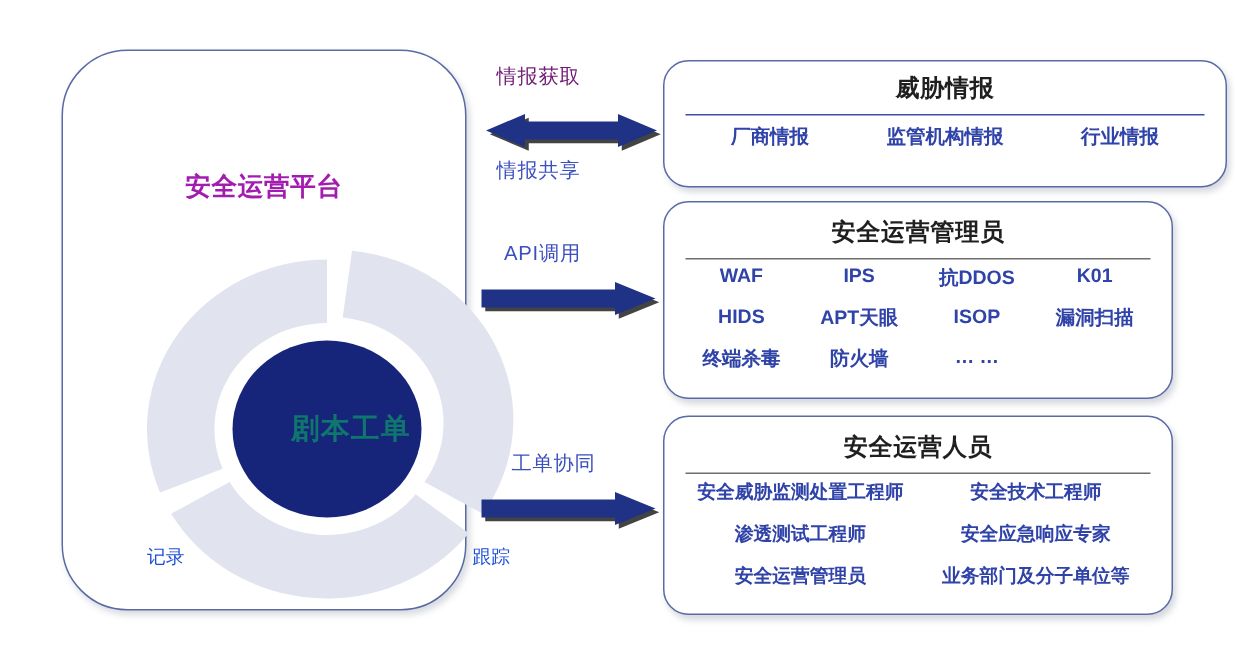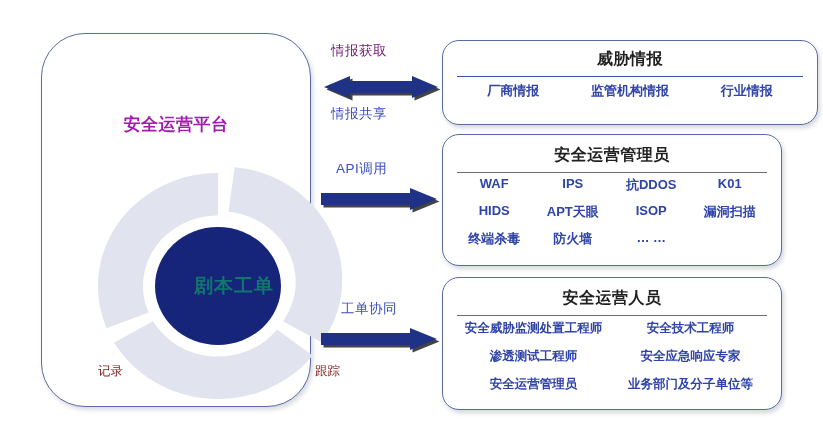--- a/index.html
+++ b/index.html
@@ -26,21 +26,21 @@
   #donut-svg{display:block;width:256px;height:242px;}
   .ring-seg{fill:#e1e4ef;}
   #donut-core{fill:#16257a;}
   #donut-core-label{
     position:absolute;left:16px;top:0;width:256px;height:242px;
     display:flex;align-items:center;justify-content:center;
     font-size:19px;font-weight:bold;color:#0f766e;letter-spacing:1px;
     pointer-events:none;
   }
   .ring-label{
-    position:absolute;font-size:12.5px;color:#7f1d1d;font-weight:500;
+    position:absolute;font-size:12.5px;color:#1d4ed8;font-weight:500;
     white-space:nowrap;
   }
   #ring-label-0{left:8px;top:198px;}         
   #ring-label-1{right:6px;top:198px;} 
 
   
   .connector{position:absolute;}
   .arrow-svg{display:block;overflow:visible;}
   .arrow-body{fill:#1f3286;stroke:none;}
   .arrow-shadow{fill:#1a1a1a;opacity:.82;}

